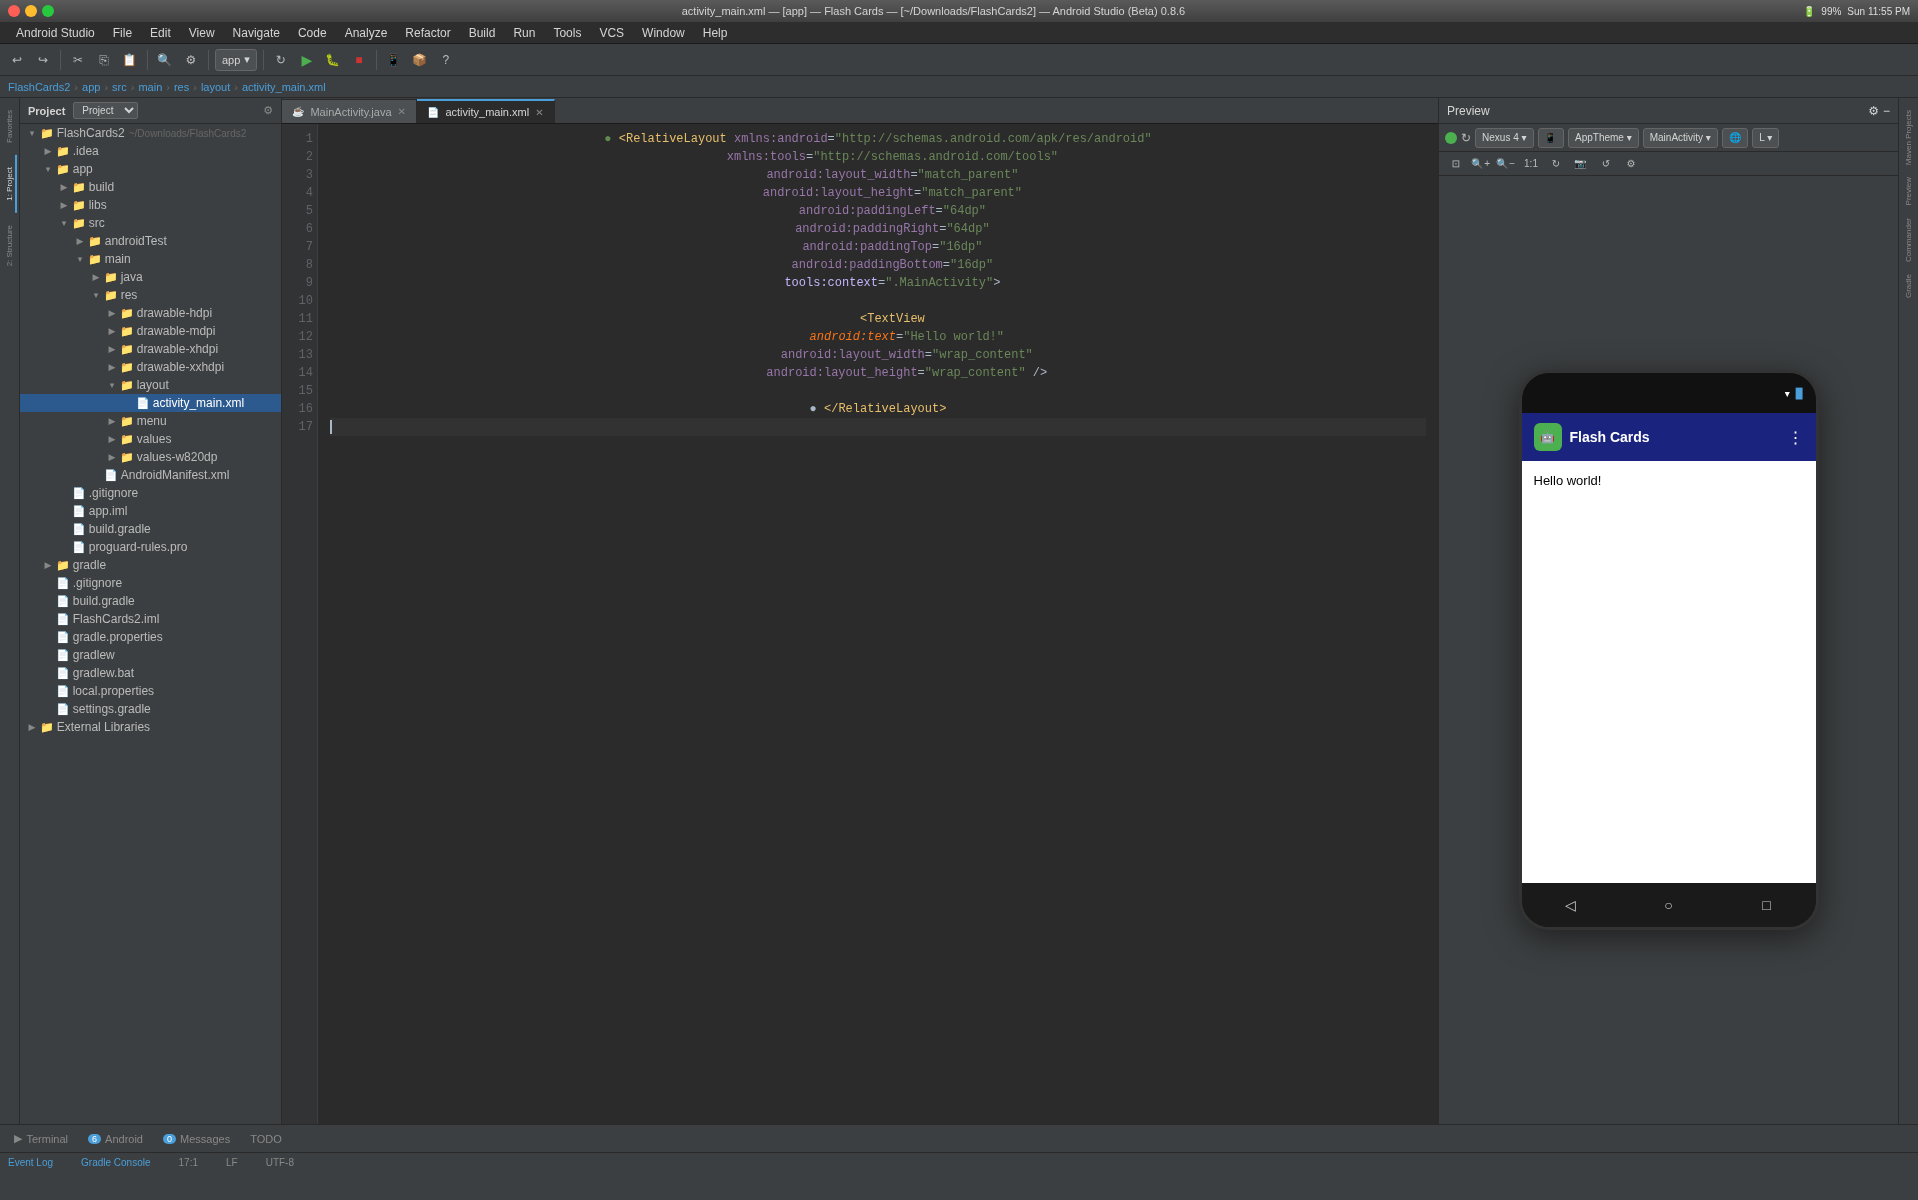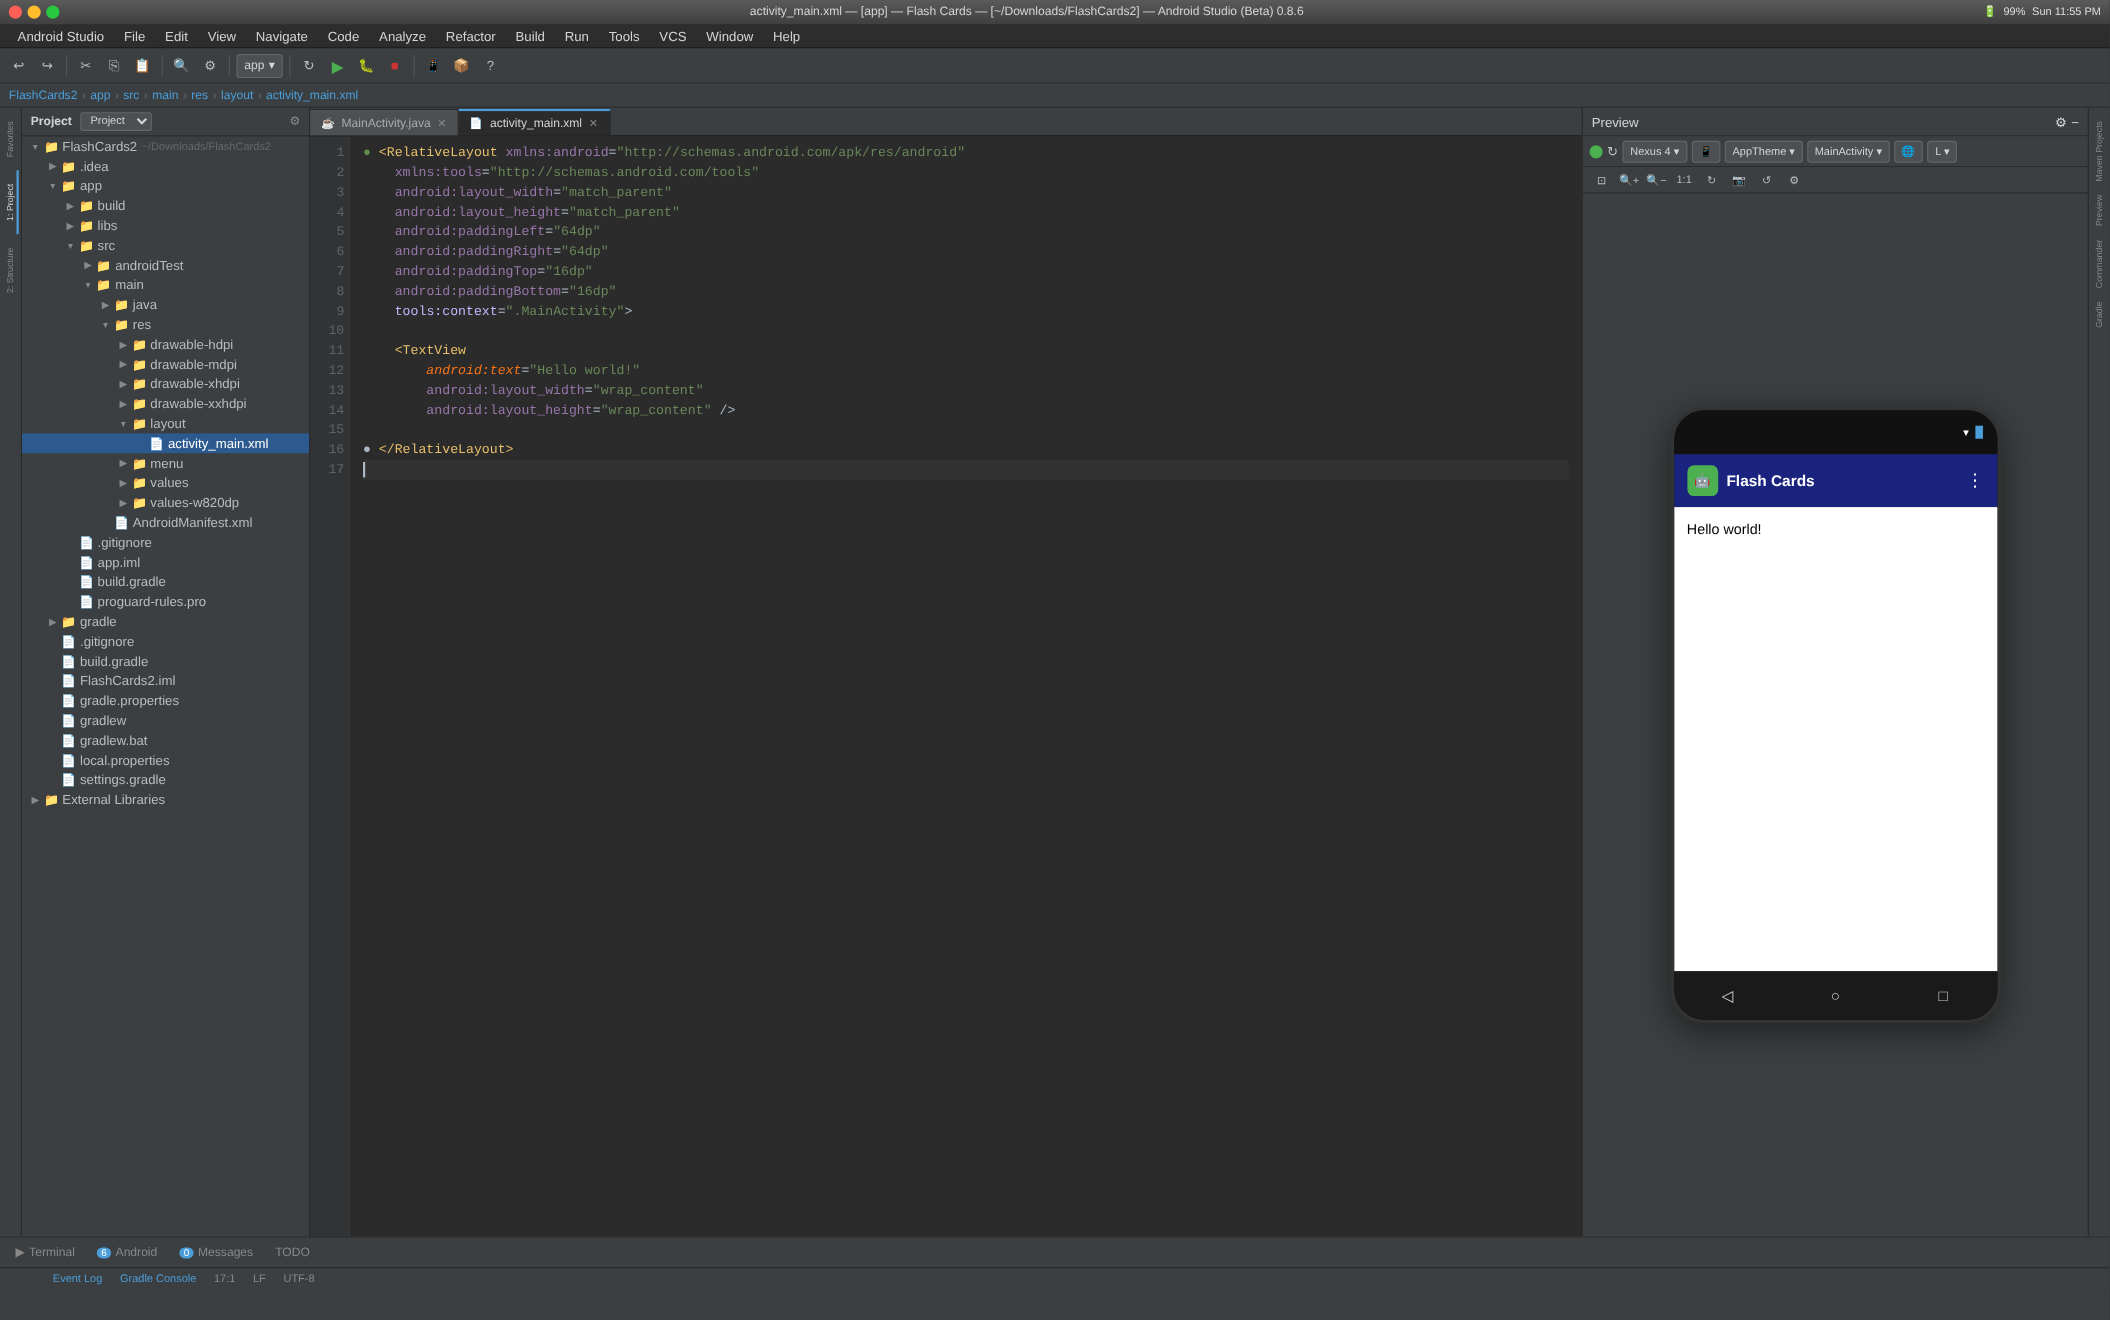--- a/index.html
+++ b/index.html
@@ -206,21 +206,21 @@
     #code-content {
       flex: 1;
       background: #2b2b2b;
       font-family: 'Menlo', 'Courier New', monospace;
       font-size: 12px;
       padding: 6px 12px;
       line-height: 18px;
       overflow: auto;
       color: #a9b7c6;
     }
-    .code-line { height: 18px; white-space: pre; }
+    .code-line { height: 18px; white-space: pre; text-align: center; }
     .current-line { background: #323232; }
 
     
     #bottom-bar {
       height: 28px;
       background: #3c3f41;
       display: flex;
       align-items: center;
       border-top: 1px solid #2a2a2a;
       padding: 0 8px;
@@ -376,21 +376,21 @@
       background: #3c3f41;
       display: flex;
       align-items: center;
       padding: 0 8px;
       font-size: 10px;
       color: #888;
       border-top: 1px solid #2a2a2a;
       gap: 8px;
     }
     .status-left { flex: 1; }
-    .status-right { display: flex; gap: 16px; margin-left: 40px; }
+    .status-right { display: flex; gap: 28px; }
 
     
     #tool-bottom {
       height: 28px;
       background: #3c3f41;
       display: flex;
       align-items: center;
       padding: 0 8px;
       border-top: 1px solid #2a2a2a;
       gap: 8px;

